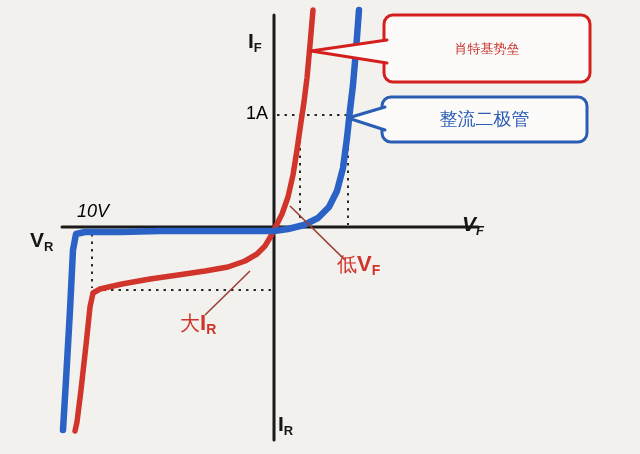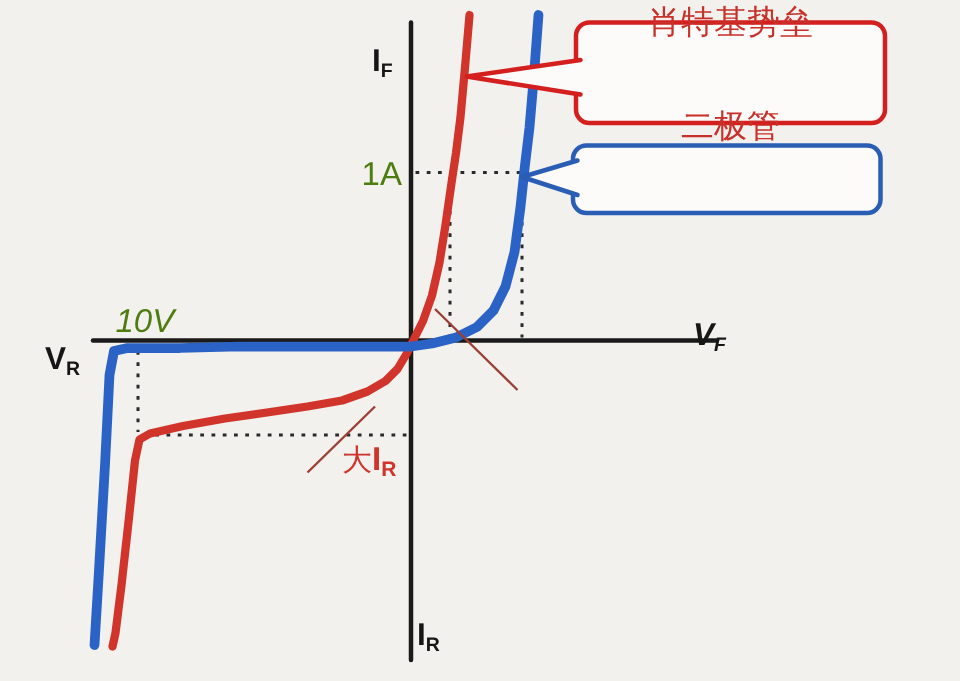--- a/index.html
+++ b/index.html
@@ -5,40 +5,40 @@
   html,body { margin:0; padding:0; }
   .stage {
     position:relative; width:640px; height:454px;
     background:#f3f1ee; overflow:hidden;
     font-family:"Liberation Sans", sans-serif;
   }
   #chart-svg { position:absolute; left:0; top:0; }
   .lbl { position:absolute; color:#161616; white-space:nowrap; z-index:2; }
   .axis-main { font-weight:bold; font-size:21px; }
   .axis-sub  { font-weight:bold; font-size:13px; vertical-align:-4px; }
-  .tick { font-size:22px; color:#4d7c0f; }
+  .tick { font-size:18px; color:#000000; }
   #lbl-if  { left:248px; top:13px;margin-top:16px; }
   #lbl-ir  { left:250px; top:412px;margin-left:28px; }
   #lbl-vr  { left:30px;  top:228px; }
   #lbl-vf  { left:462px; top:212px;font-style:italic; }
   #lbl-1a  { left:236px; top:103px; width:32px; text-align:right; }
   #lbl-10v { left:77px;  top:201px;font-style:italic; }
   .red-note { position:absolute; color:#cf342b; z-index:2; white-space:nowrap; }
   .red-note .cjk  { font-size:20px; }
   .red-note .sym  { font-weight:bold; font-size:22px; }
   .red-note .ssub { font-weight:bold; font-size:14px; vertical-align:-4px; }
   #lbl-low-vf { left:337px; top:251px; }
-  #lbl-big-ir { left:180px; top:293px;margin-left:48px; }
+  #lbl-big-ir { left:180px; top:310px; }
   .callout-text {
     position:absolute; z-index:2;
     display:flex; flex-direction:column; align-items:center; justify-content:center;
     text-align:center; line-height:23px;
   }
   #callout-red-text  { left:384px; top:15px; width:206px; height:67px;
-    color:#c7312a; font-size:22px;gap:46px; }
+    color:#c7312a; font-size:13px;gap:46px; }
   #callout-blue-text { left:382px; top:97px; width:205px; height:45px;
     color:#2a5db4; font-size:18px; }
 </style>
 </head>
 <body>
 
 <div class="stage">
 
   <svg id="chart-svg" width="640" height="454" viewBox="0 0 640 454">
       <polyline points="277,115 347,115" fill="none" stroke="#2a2a2a" stroke-width="2" stroke-dasharray="2.5 5"></polyline>
@@ -63,22 +63,25 @@
   <div class="lbl" id="lbl-ir"><span class="axis-main">I</span><span class="axis-sub">R</span></div>
 
   <div class="lbl" id="lbl-vf"><span class="axis-main">V</span><span class="axis-sub">F</span></div>
 
   <div class="lbl" id="lbl-vr"><span class="axis-main">V</span><span class="axis-sub">R</span></div>
 
   <div class="lbl tick" id="lbl-1a">1A</div>
 
   <div class="lbl tick" id="lbl-10v">10V</div>
 
+  <div class="red-note" id="lbl-low-vf"><span class="cjk">低</span><span class="sym">V</span><span class="ssub">F</span></div>
 
   <div class="red-note" id="lbl-big-ir"><span class="cjk">大</span><span class="sym">I</span><span class="ssub">R</span></div>
 
   <div class="callout-text" id="callout-red-text">
     <span>肖特基势垒</span>
-    <span>二极管</span>
   </div>
 
+  <div class="callout-text" id="callout-blue-text">
+    <span>整流二极管</span>
+  </div>
 
 </div>
 
 </body></html>

